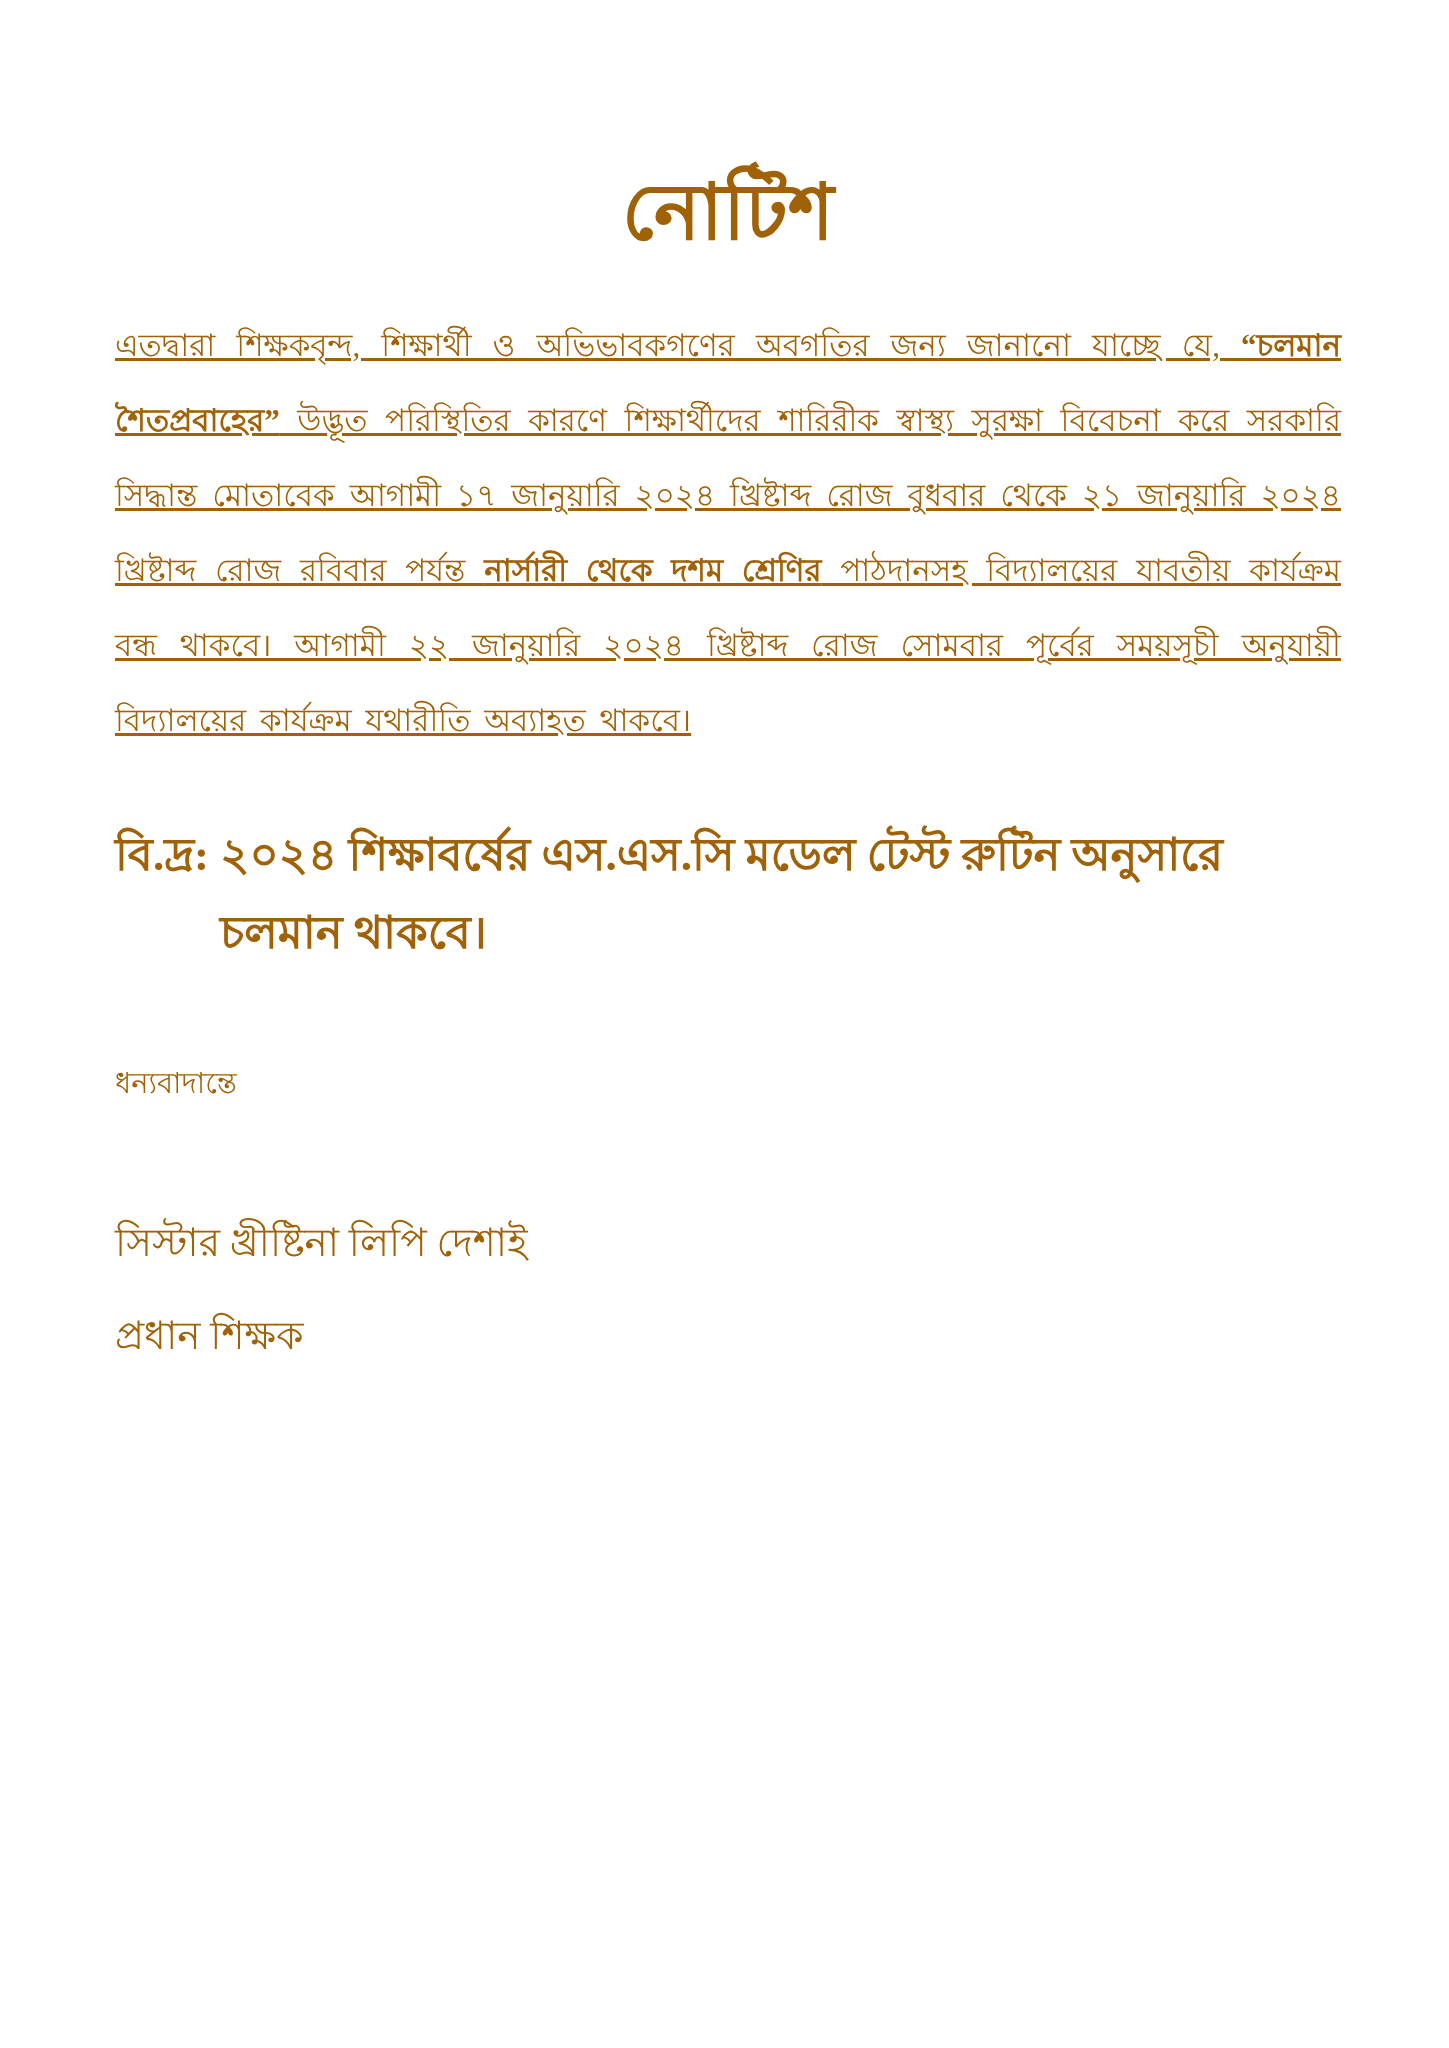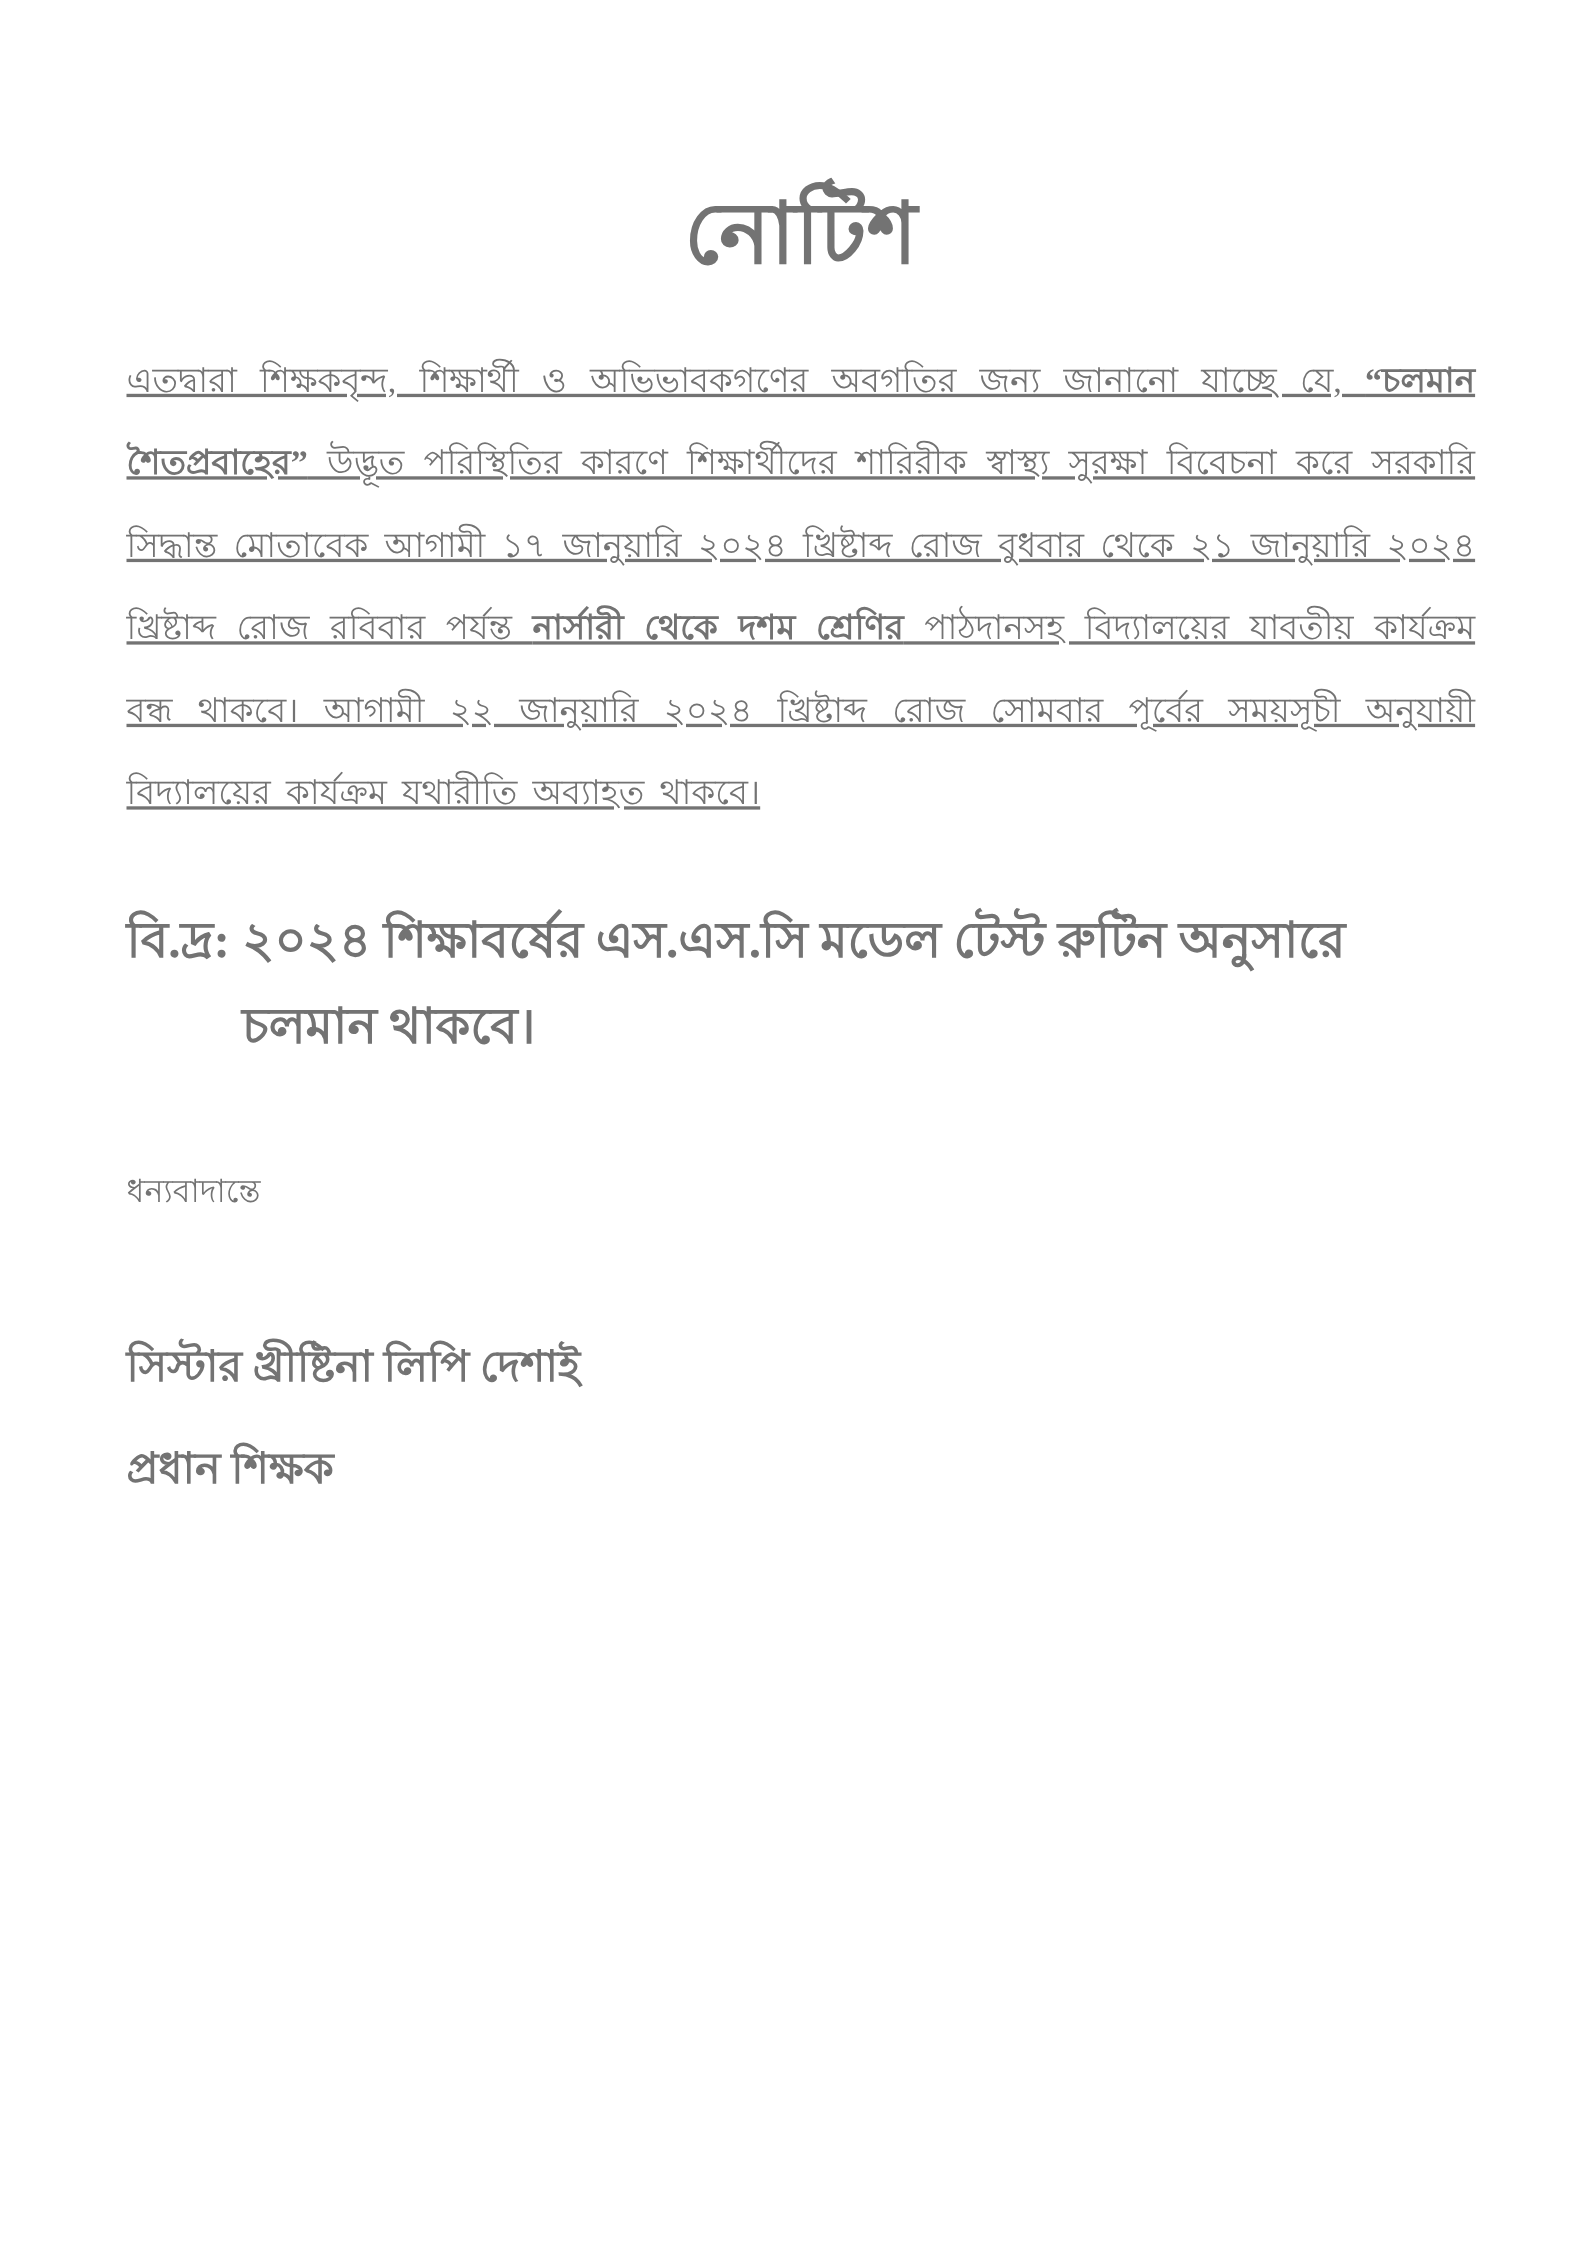--- a/index.html
+++ b/index.html
@@ -6,21 +6,21 @@
     margin: 0;
     padding: 0;
     background: #e9e9e9;
   }
   .page {
     position: relative;
     width: 1449px;
     height: 2048px;
     margin: 0 auto;
     background: #ffffff;
-    color: #737373;
+    color: #a16207;
     font-family: "Liberation Serif", "DejaVu Serif", serif;
     box-sizing: border-box;
     padding: 170px 108px 0 115px;
     overflow: hidden;
   }
   .notice-title {
     text-align: center;
     font-size: 78px;
     font-weight: 700;
     line-height: 1.1;
@@ -54,21 +54,20 @@
   }
   .signature {
     margin-top: 100px;
     font-size: 39px;
   }
   .sig-name {
     margin-bottom: 26px;
   }
   .sig-line {
     line-height: 67px;
-    font-weight: bold;
   }
 </style>
 </head>
 <body>
 
 <div class="page">
 
   <h1 class="notice-title">নোটিশ</h1>
 
   <p class="notice-body"><span>এতদ্বারা শিক্ষকবৃন্দ, শিক্ষার্থী ও অভিভাবকগণের অবগতির জন্য জানানো যাচ্ছে যে, </span><b>“চলমান শৈতপ্রবাহের”</b><span> উদ্ভূত পরিস্থিতির কারণে শিক্ষার্থীদের শারিরীক স্বাস্থ্য সুরক্ষা বিবেচনা করে সরকারি সিদ্ধান্ত মোতাবেক আগামী ১৭ জানুয়ারি ২০২৪ খ্রিষ্টাব্দ রোজ বুধবার থেকে ২১ জানুয়ারি ২০২৪ খ্রিষ্টাব্দ রোজ রবিবার পর্যন্ত </span><b>নার্সারী থেকে দশম শ্রেণির</b><span> পাঠদানসহ বিদ্যালয়ের যাবতীয় কার্যক্রম বন্ধ থাকবে। আগামী ২২ জানুয়ারি ২০২৪ খ্রিষ্টাব্দ রোজ সোমবার পূর্বের সময়সূচী অনুযায়ী বিদ্যালয়ের কার্যক্রম যথারীতি অব্যাহত থাকবে।</span></p>

